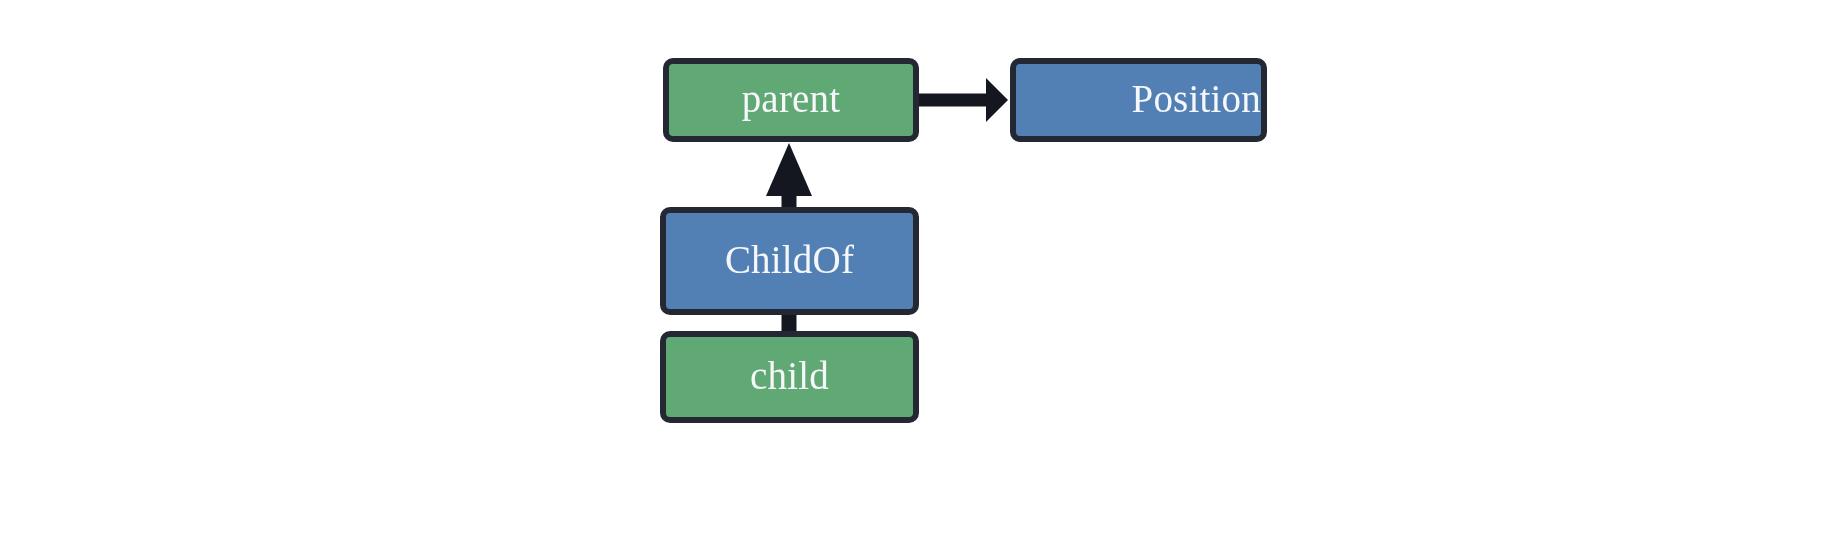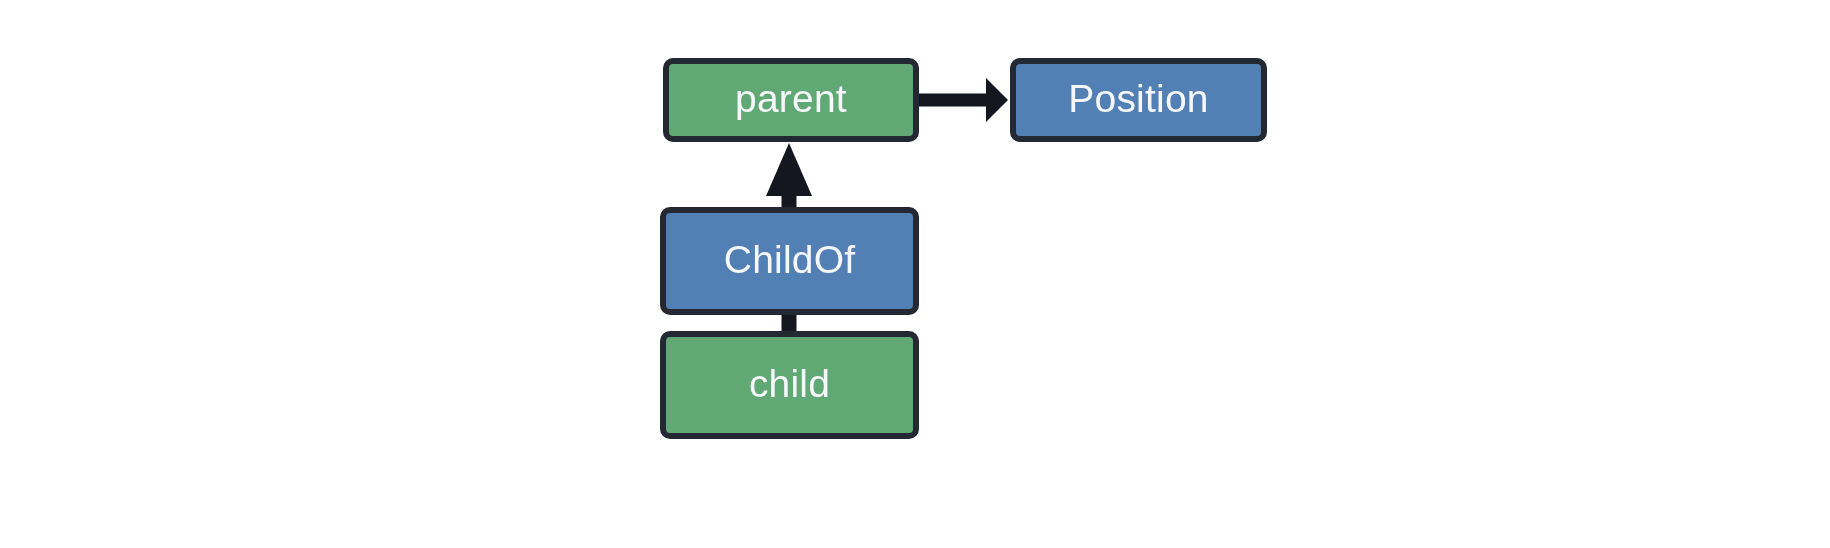--- a/index.html
+++ b/index.html
@@ -27,21 +27,21 @@
   }
   .node {
     position: absolute;
     box-sizing: border-box;
     border: 6px solid #232833;
     border-radius: 10px;
     display: flex;
     align-items: center;
     justify-content: center;
     color: #f5f7fa;
-    font-family: Liberation Sans, sans-serif;
+    font-family: Liberation Serif, serif;
     font-size: 39px;
     font-weight: 400;
     letter-spacing: 0.2px;
     line-height: 1;
     z-index: 2;
     user-select: none;
   }
   .node-green {
     background: #61a974;
   }
@@ -72,25 +72,25 @@
 
     <g>
       <line x1="789" y1="331" x2="789" y2="289" stroke="#14171f" stroke-width="15"></line>
     </g>
   </svg>
 
   <div class="node node-green" style="left:663px; top:58px; width:256px; height:84px;">
     <span class="node-label">parent</span>
   </div>
 
-  <div class="node node-blue" style="left:1010px; top:58px; width:257px; height:84px;">
+  <div class="node node-blue" style="left:1010px; top:58px; width:257px; height:84px;justify-content:flex-end;">
     <span class="node-label">Position</span>
   </div>
 
   <div class="node node-blue" style="left:660px; top:207px; width:259px; height:108px;">
     <span class="node-label">ChildOf</span>
   </div>
 
-  <div class="node node-green" style="left:660px; top:331px; width:259px; height:108px;">
+  <div class="node node-green" style="left:660px; top:331px; width:259px; height:92px;">
     <span class="node-label">child</span>
   </div>
 
 </div>
 
 </body></html>

